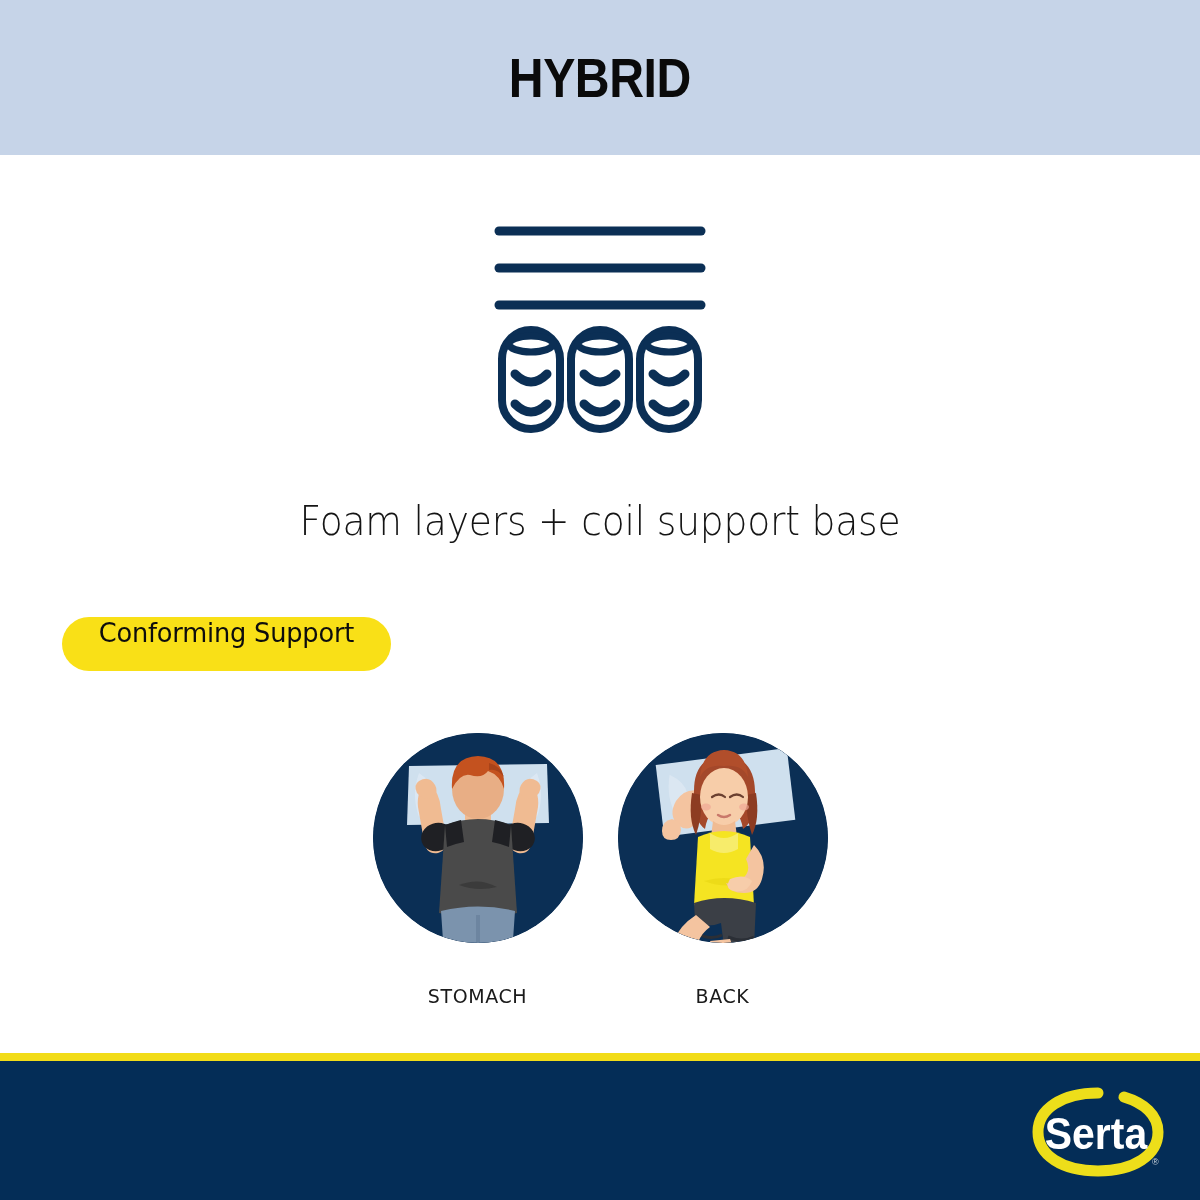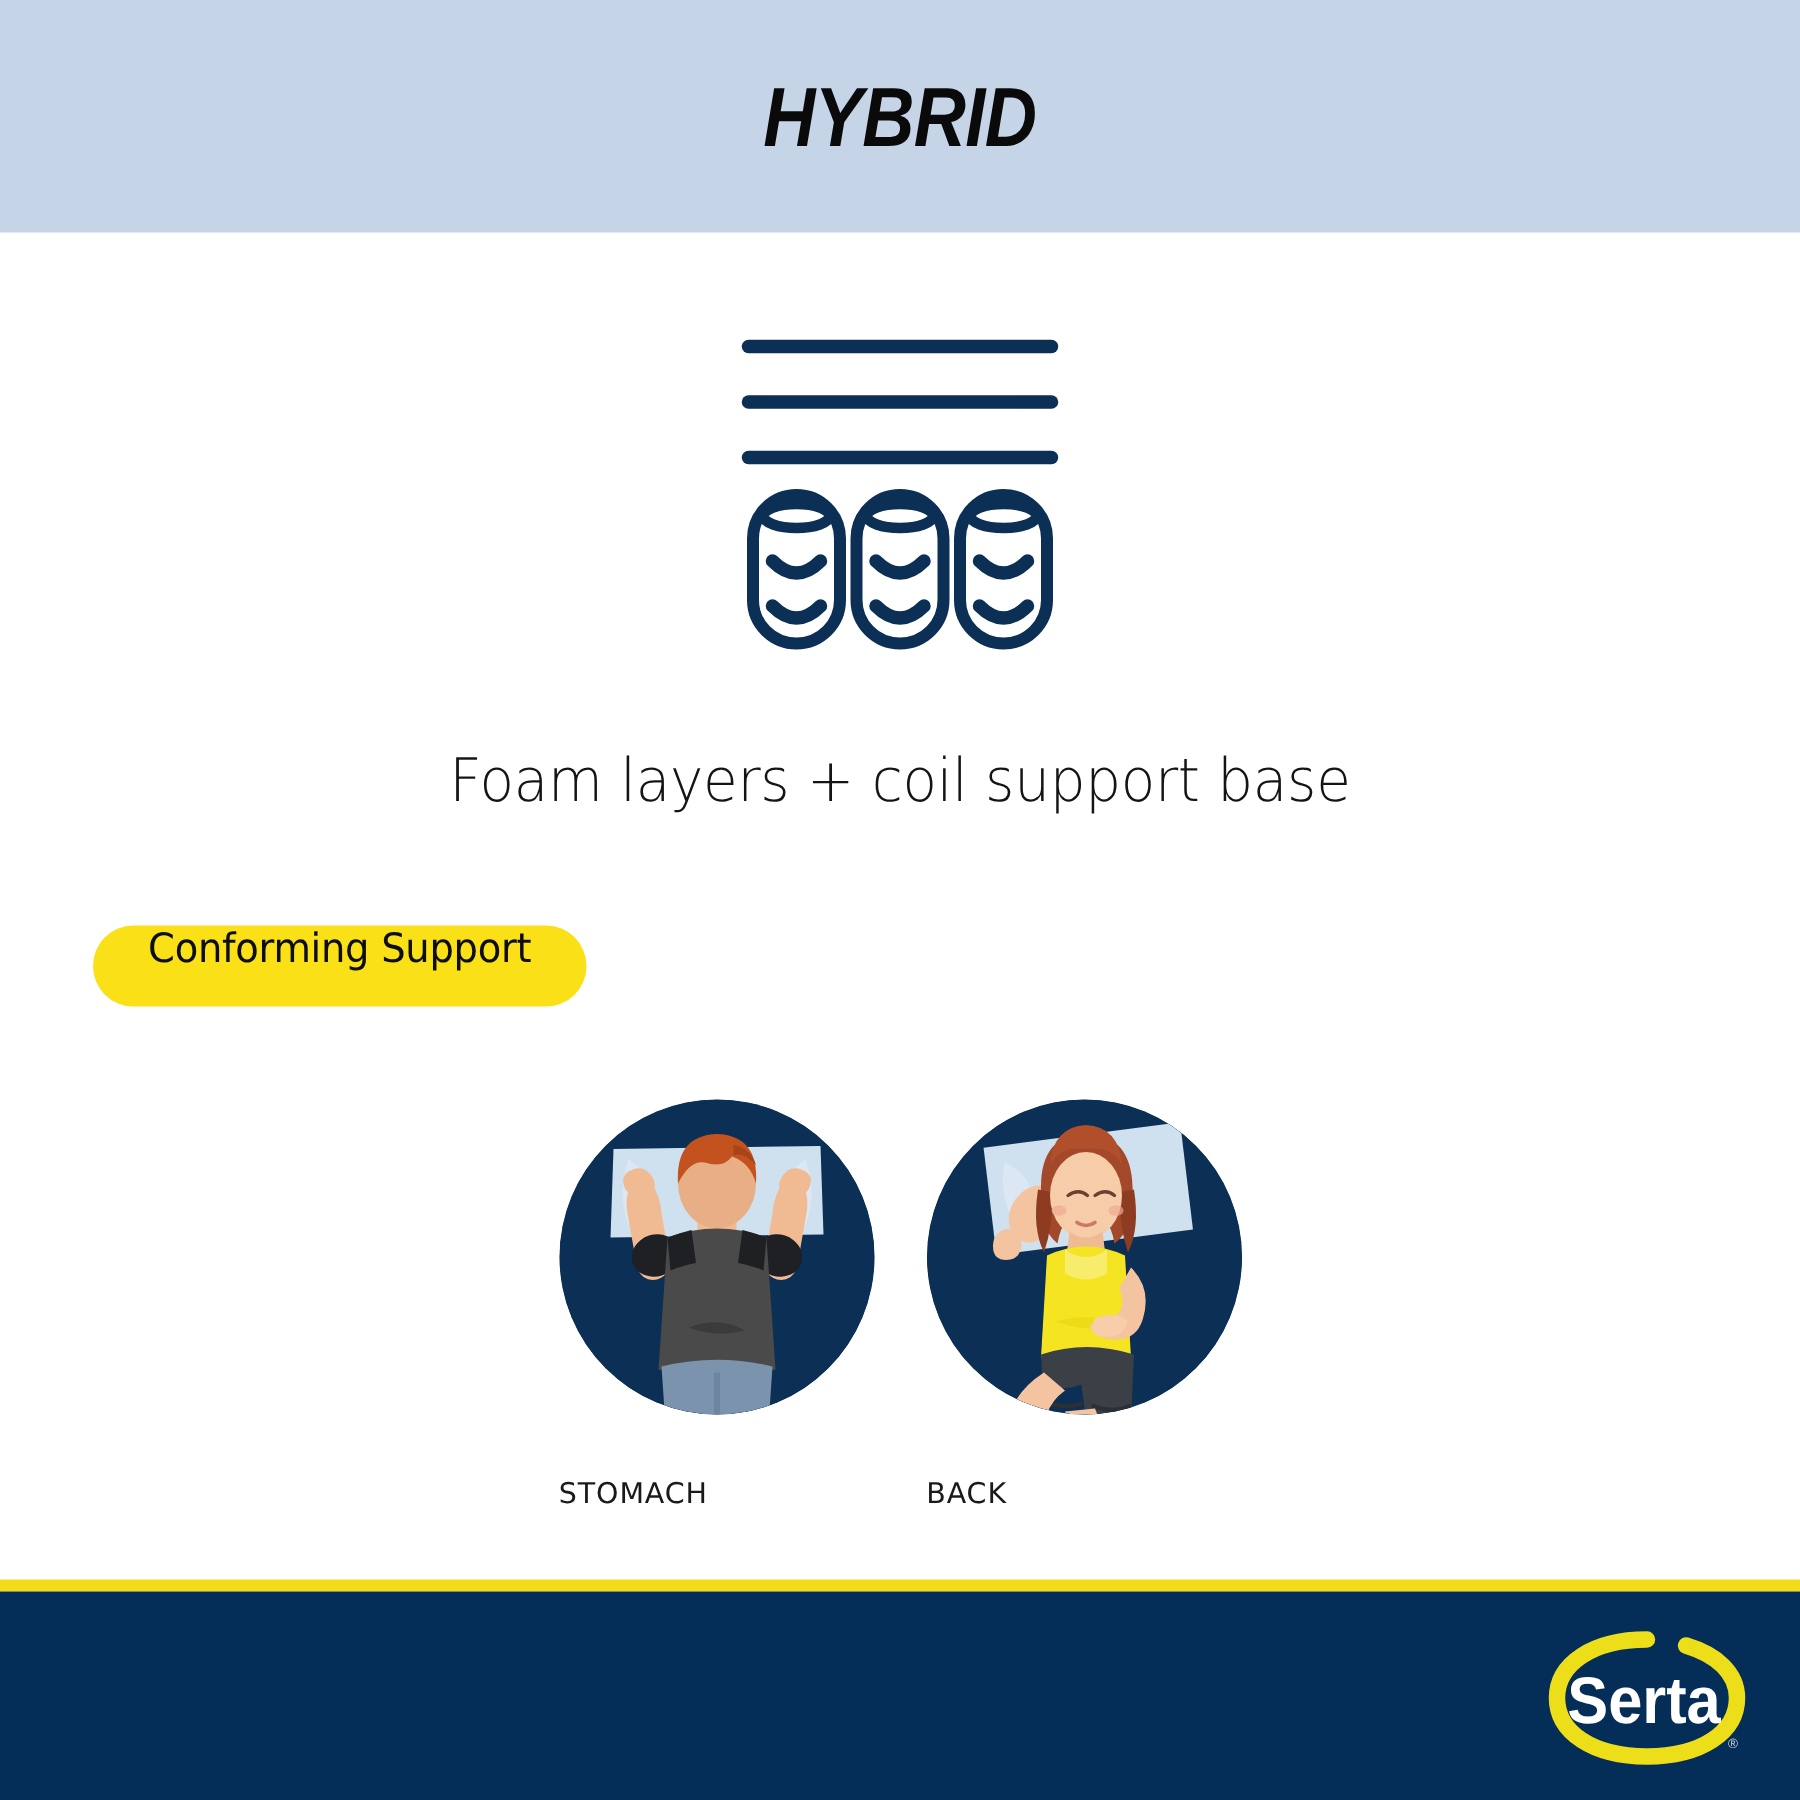--- a/index.html
+++ b/index.html
@@ -24,21 +24,20 @@
   .header-band {
     position: absolute;
     left: 0;
     top: 0;
     width: 1200px;
     height: 155px;
     background: #c6d4e8;
     display: flex;
     align-items: center;
     justify-content: center;
-    font-style: italic;
   }
   .header-title {
     font-family: "Liberation Sans Narrow", "Liberation Sans", sans-serif;
     font-weight: 700;
     font-size: 56px;
     letter-spacing: -0.5px;
     color: #0a0a0a;
     transform: scaleX(0.86);
     transform-origin: center;
     line-height: 1;
@@ -106,20 +105,21 @@
     left: 0;
     top: 733px;
     width: 1200px;
     display: flex;
     justify-content: center;
     gap: 35px;
   }
   .position-item {
     display: flex;
     flex-direction: column;
+    align-items: center;
     width: 210px;
   }
   .position-circle {
     width: 210px;
     height: 210px;
     border-radius: 50%;
     overflow: hidden;
     background: #0b2f55;
     display: block;
   }

